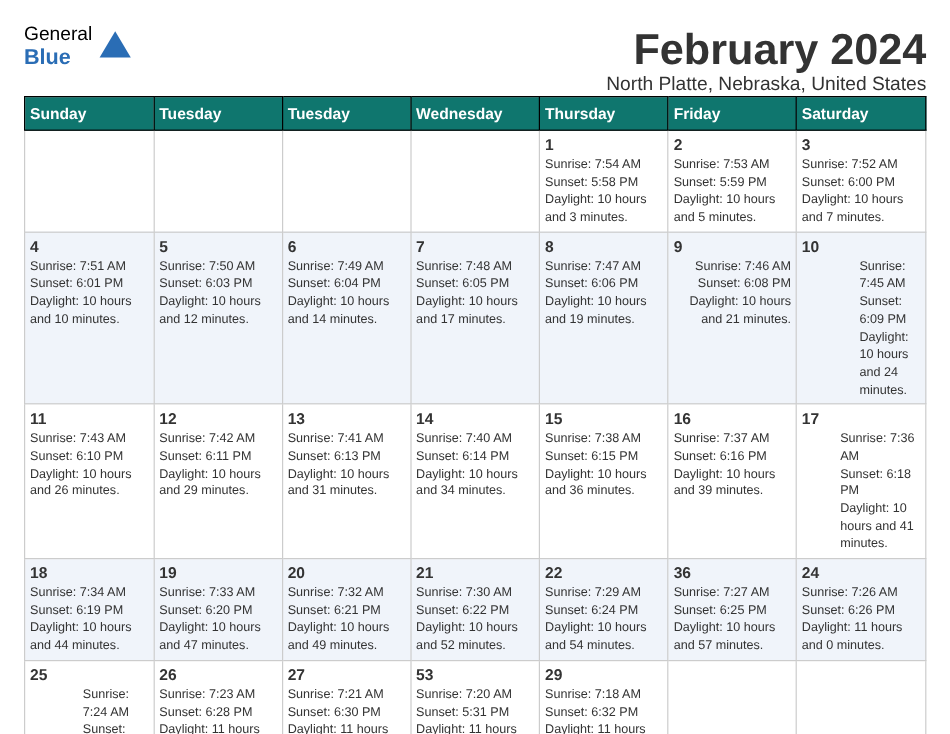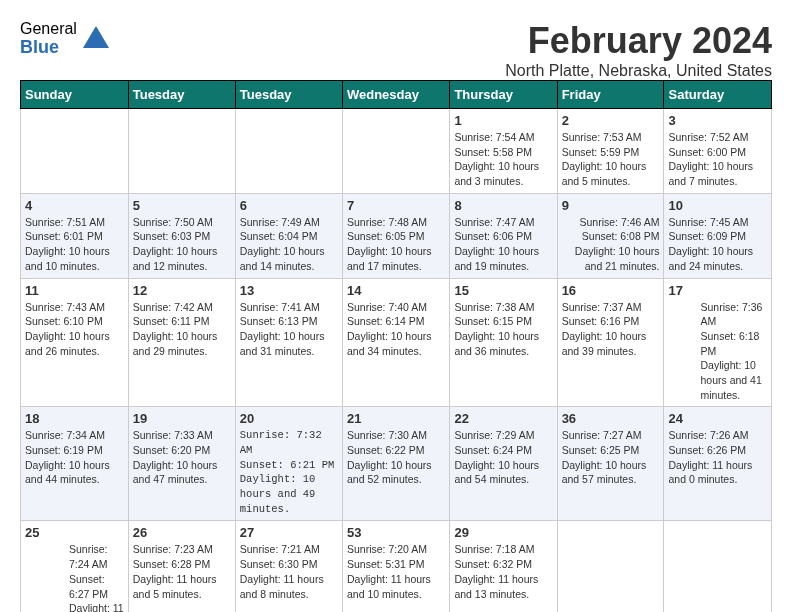--- a/index.html
+++ b/index.html
@@ -177,21 +177,21 @@
 Daylight: 10 hours and 19 minutes.</div>
         </td>
         <td>
           <div class="day-number">9</div>
           <div class="day-info" style="white-space: pre-line; text-align: right;">Sunrise: 7:46 AM
 Sunset: 6:08 PM
 Daylight: 10 hours and 21 minutes.</div>
         </td>
         <td>
           <div class="day-number">10</div>
-          <div class="day-info" style="white-space: pre-line;">Sunrise: 7:45 AM
+          <div class="day-info" style="white-space: pre-line; margin-left: 48px;">Sunrise: 7:45 AM
 Sunset: 6:09 PM
 Daylight: 10 hours and 24 minutes.</div>
         </td>
       </tr>
       <tr>
         <td>
           <div class="day-number">11</div>
           <div class="day-info" style="white-space: pre-line;">Sunrise: 7:43 AM
 Sunset: 6:10 PM
 Daylight: 10 hours and 26 minutes.</div>
@@ -241,21 +241,21 @@
 Daylight: 10 hours and 44 minutes.</div>
         </td>
         <td>
           <div class="day-number">19</div>
           <div class="day-info" style="white-space: pre-line;">Sunrise: 7:33 AM
 Sunset: 6:20 PM
 Daylight: 10 hours and 47 minutes.</div>
         </td>
         <td>
           <div class="day-number">20</div>
-          <div class="day-info" style="white-space: pre-line; font-family: Liberation Mono, monospace;">Sunrise: 7:32 AM
+          <div class="day-info" style="white-space: pre-line;">Sunrise: 7:32 AM
 Sunset: 6:21 PM
 Daylight: 10 hours and 49 minutes.</div>
         </td>
         <td>
           <div class="day-number">21</div>
           <div class="day-info" style="white-space: pre-line;">Sunrise: 7:30 AM
 Sunset: 6:22 PM
 Daylight: 10 hours and 52 minutes.</div>
         </td>
         <td>

